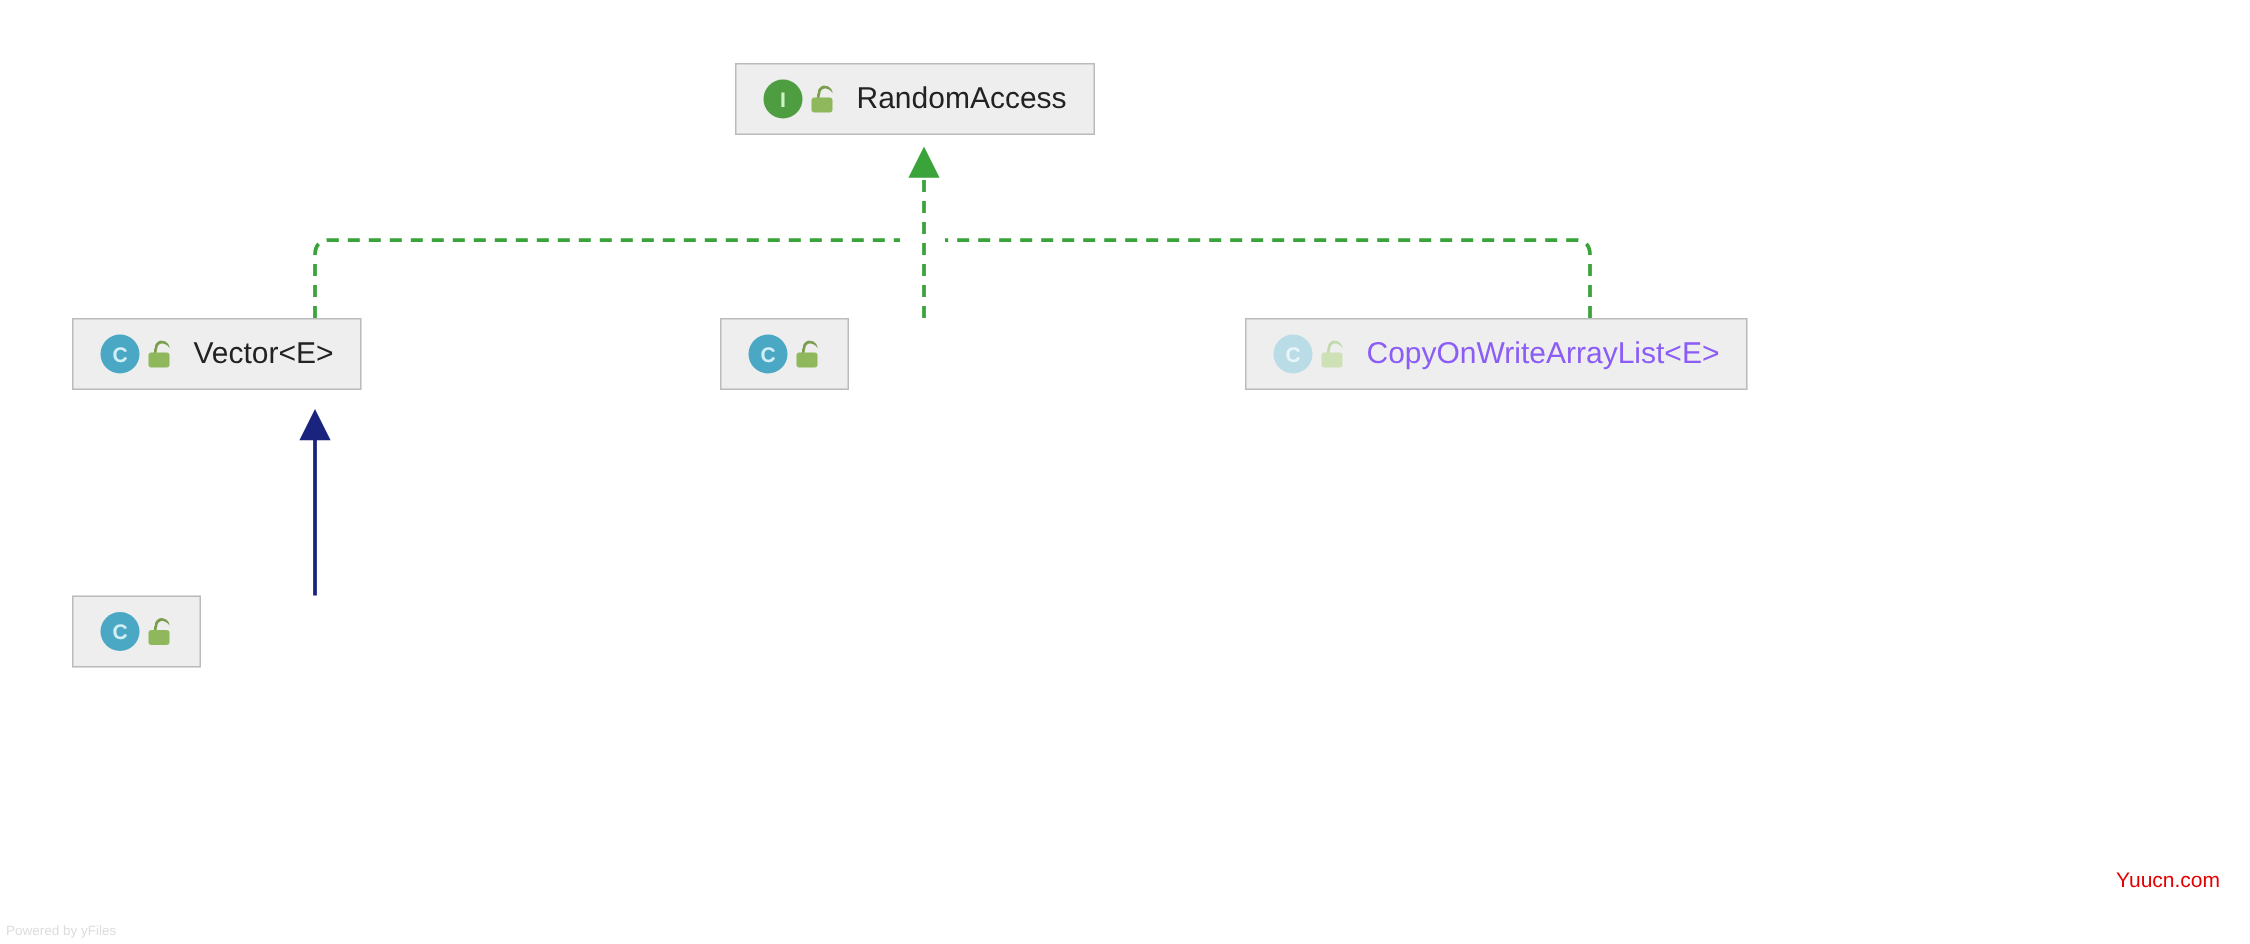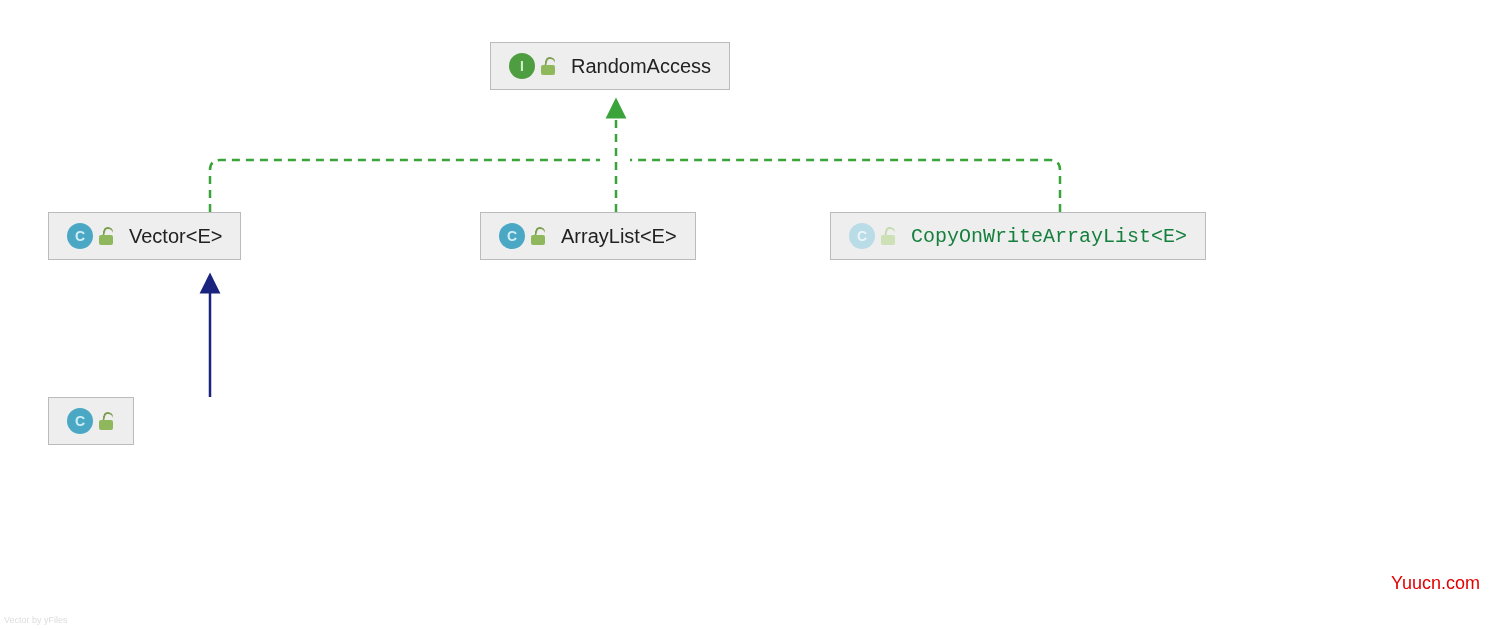--- a/index.html
+++ b/index.html
@@ -13,22 +13,21 @@
     .node {
       position: absolute;
       background: #eeeeee;
       border: 1px solid #bbbbbb;
       display: flex;
       align-items: center;
       padding: 10px 18px;
       gap: 6px;
     }
     .node.faded .label {
-      color: #15803d;
-      font-family: Liberation Mono, monospace;
+      color: #8b5cf6;
     }
     .badge {
       width: 26px;
       height: 26px;
       border-radius: 50%;
       display: flex;
       align-items: center;
       justify-content: center;
       font-weight: bold;
       font-size: 14px;
@@ -89,21 +88,21 @@
       width: 1500px;
       height: 629px;
       pointer-events: none;
     }
     .watermark {
       position: absolute;
       right: 20px;
       bottom: 35px;
       color: #e20000;
       font-family: Arial, sans-serif;
-      font-size: 18px;
+      font-size: 14px;
     }
     .powered-by {
       position: absolute;
       left: 4px;
       bottom: 4px;
       color: #dddddd;
       font-size: 9px;
     }
   </style>
 </head>
@@ -145,34 +144,33 @@
     </span>
   <span class="label">Vector&lt;E&gt;</span>
 </div>
 
 <div class="node" style="left:480px; top:212px;">
   <span class="badge class">C</span>
   <span class="lock-icon">
       <span class="shackle"></span>
       <span class="body"></span>
     </span>
-  <span class="label">ArrayList&lt;E&gt;</span>
 </div>
 
 <div class="node faded" style="left:830px; top:212px;">
   <span class="badge class faded">C</span>
   <span class="lock-icon faded">
       <span class="shackle"></span>
       <span class="body"></span>
     </span>
   <span class="label">CopyOnWriteArrayList&lt;E&gt;</span>
 </div>
 
 <div class="node" style="left:48px; top:397px;">
   <span class="badge class">C</span>
   <span class="lock-icon">
       <span class="shackle"></span>
       <span class="body"></span>
     </span>
 </div>
 
 <div class="watermark">Yuucn.com</div>
-<div class="powered-by">Vector by yFiles</div>
+<div class="powered-by">Powered by yFiles</div>
 
 </body></html>

